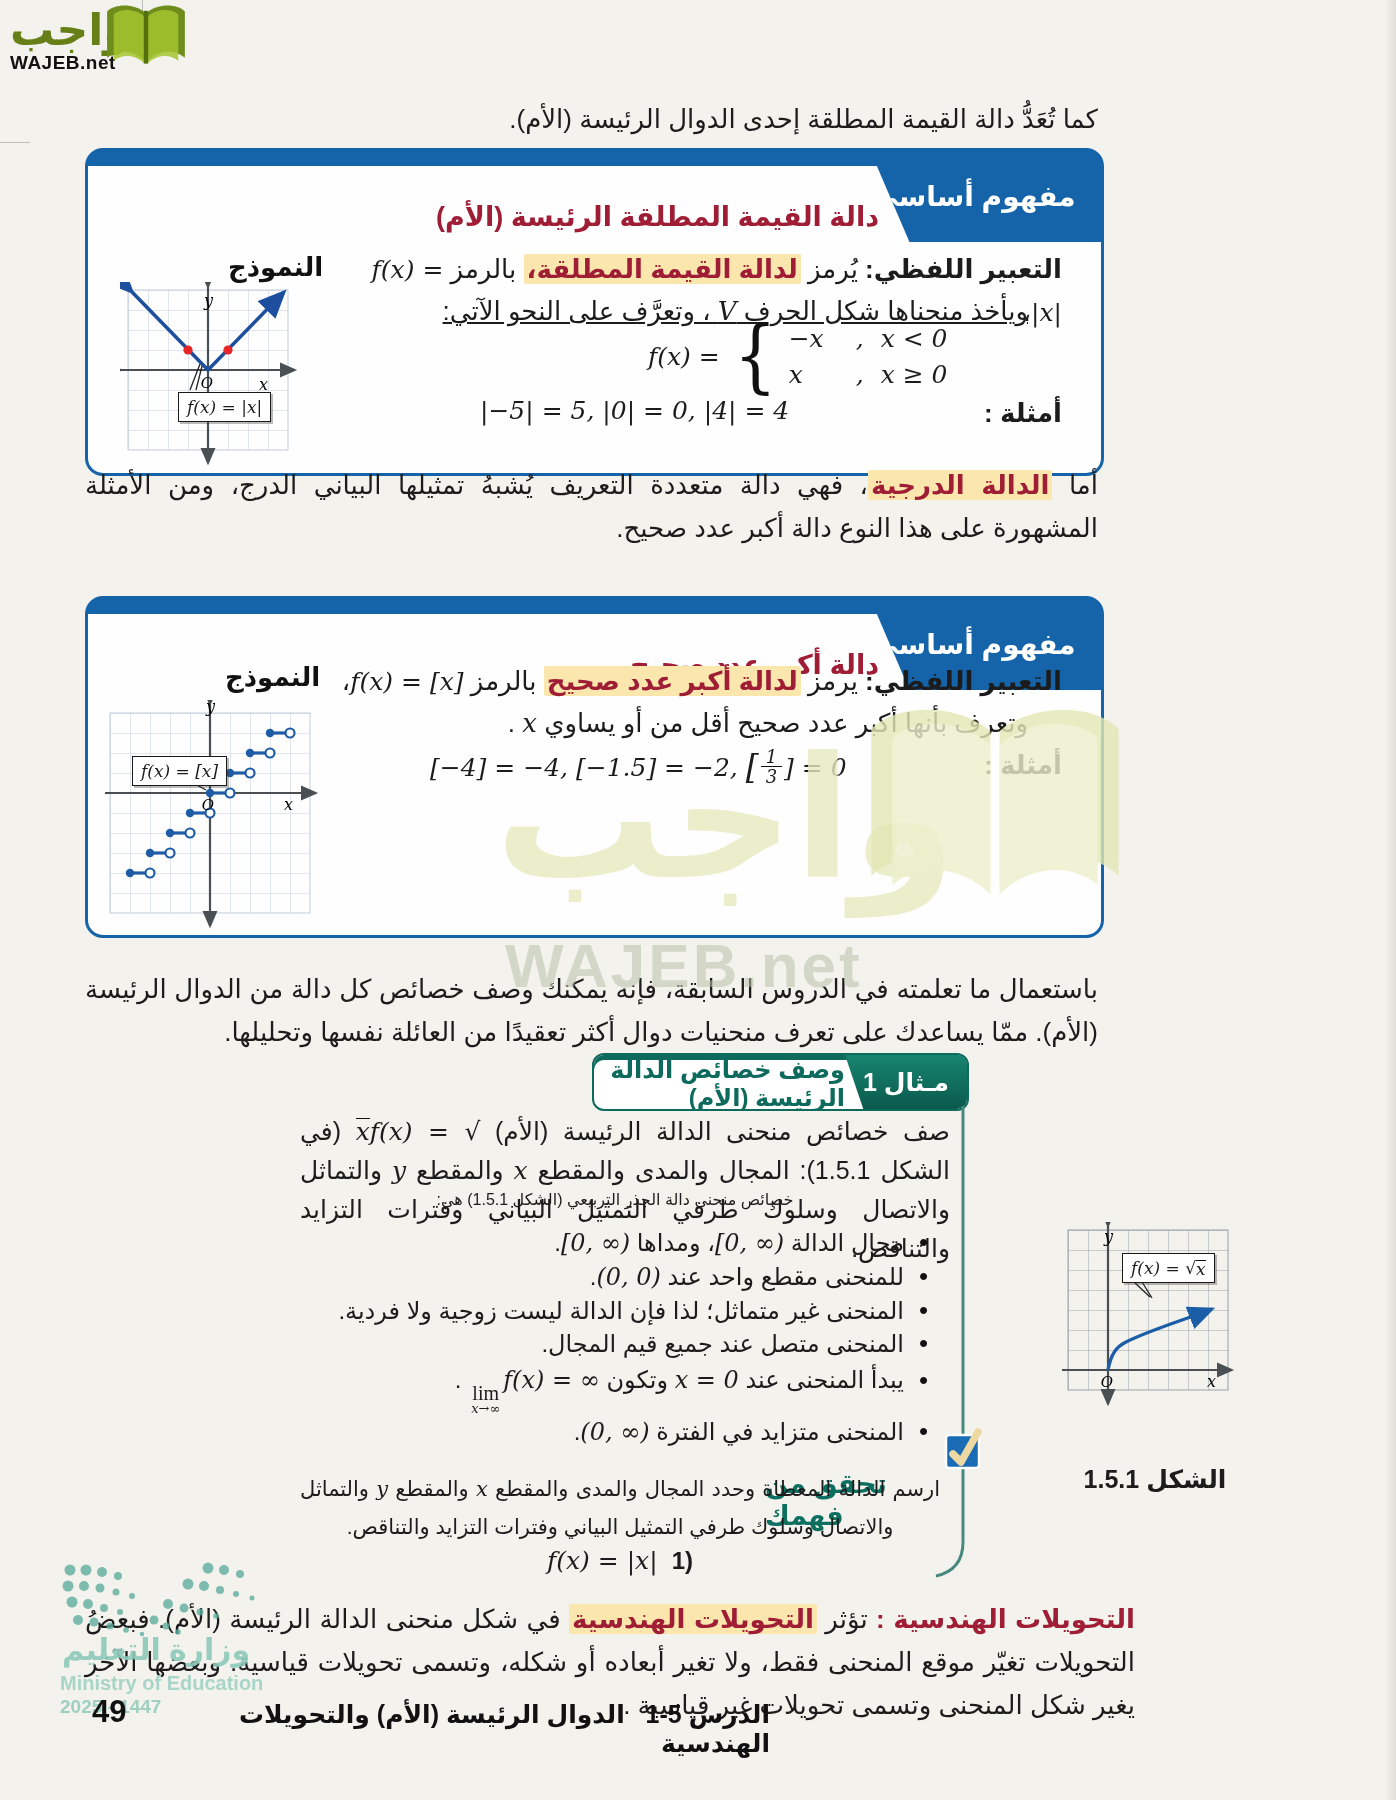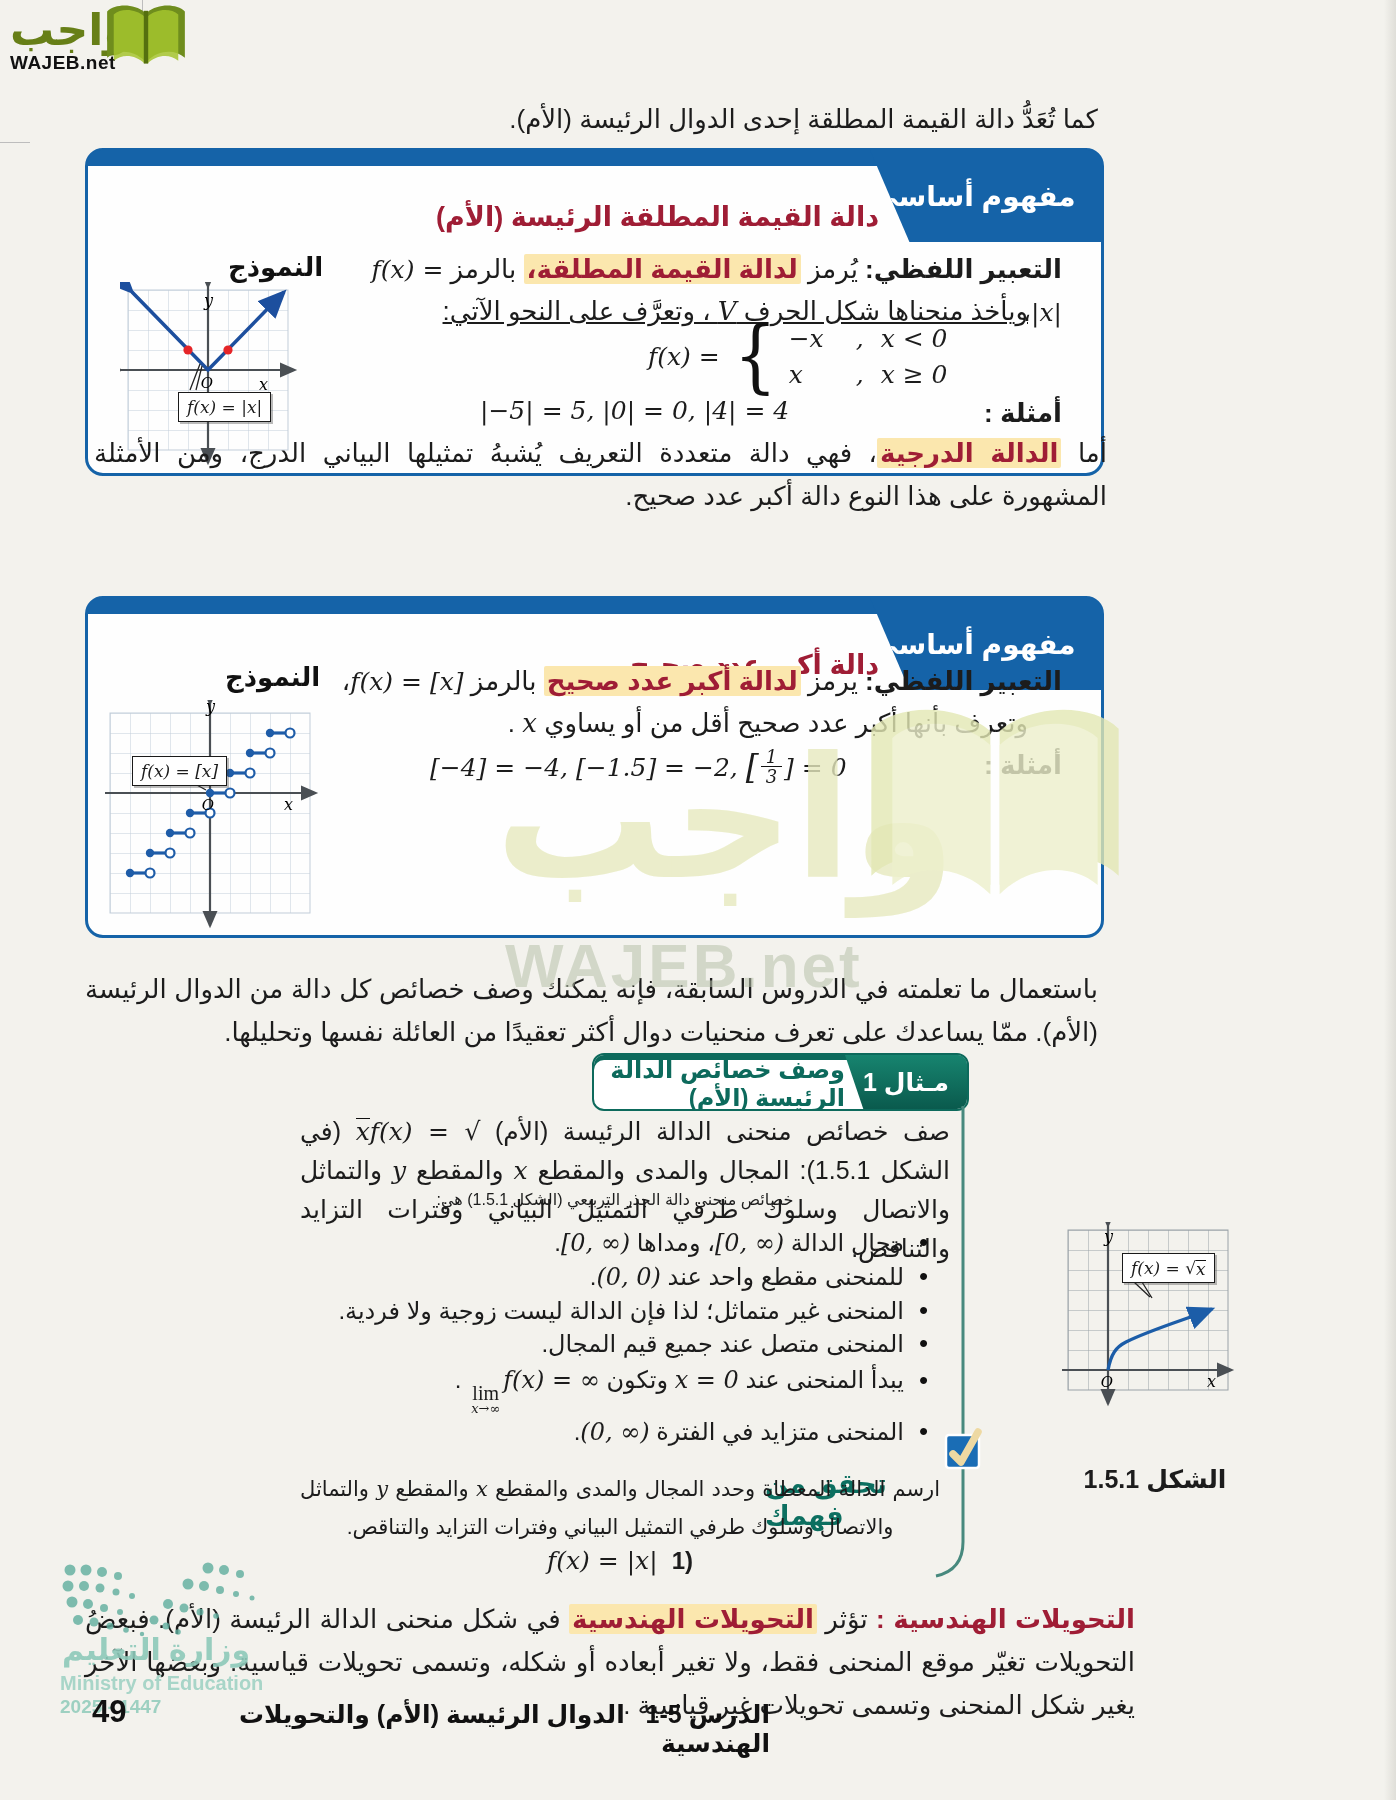--- a/index.html
+++ b/index.html
@@ -149,21 +149,21 @@
     <circle cx="108" cy="68" r="4.6" fill="#e52528"></circle>
     <path d="M70,108 L80,82 M76,108 L82,84" stroke="#222" stroke-width="1.3" fill="none"></path>
     <text x="93" y="24" font-size="16" font-style="italic">y</text>
     <text x="148" y="108" font-size="16" font-style="italic">x</text>
     <text x="93" y="106" font-size="15" font-style="italic">O</text>
   </svg>
   <div class="callout" style="left:178px;top:392px;">
     <span>f(x) = |x|</span>
   </div>
 
-  <div class="abs ar" style="left:85px;top:432px;width:1013px;text-align:justify;margin-left:9px;">
+  <div class="abs ar" style="left:85px;top:464px;width:1013px;text-align:justify;">
     <span>أما </span><span class="hl-red">الدالة الدرجية</span><span>، فهي دالة متعددة التعريف يُشبهُ تمثيلها البياني الدرج، ومن الأمثلة المشهورة على هذا النوع دالة أكبر عدد صحيح.</span>
   </div>
 
   <div class="kc" style="top:596px;height:336px;">
     <div class="kc-band"></div>
     <div class="kc-tab">
         <span>مفهوم أساسي</span>
       </div>
     <div class="kc-title">دالة أكبر عدد صحيح</div>
   </div>

